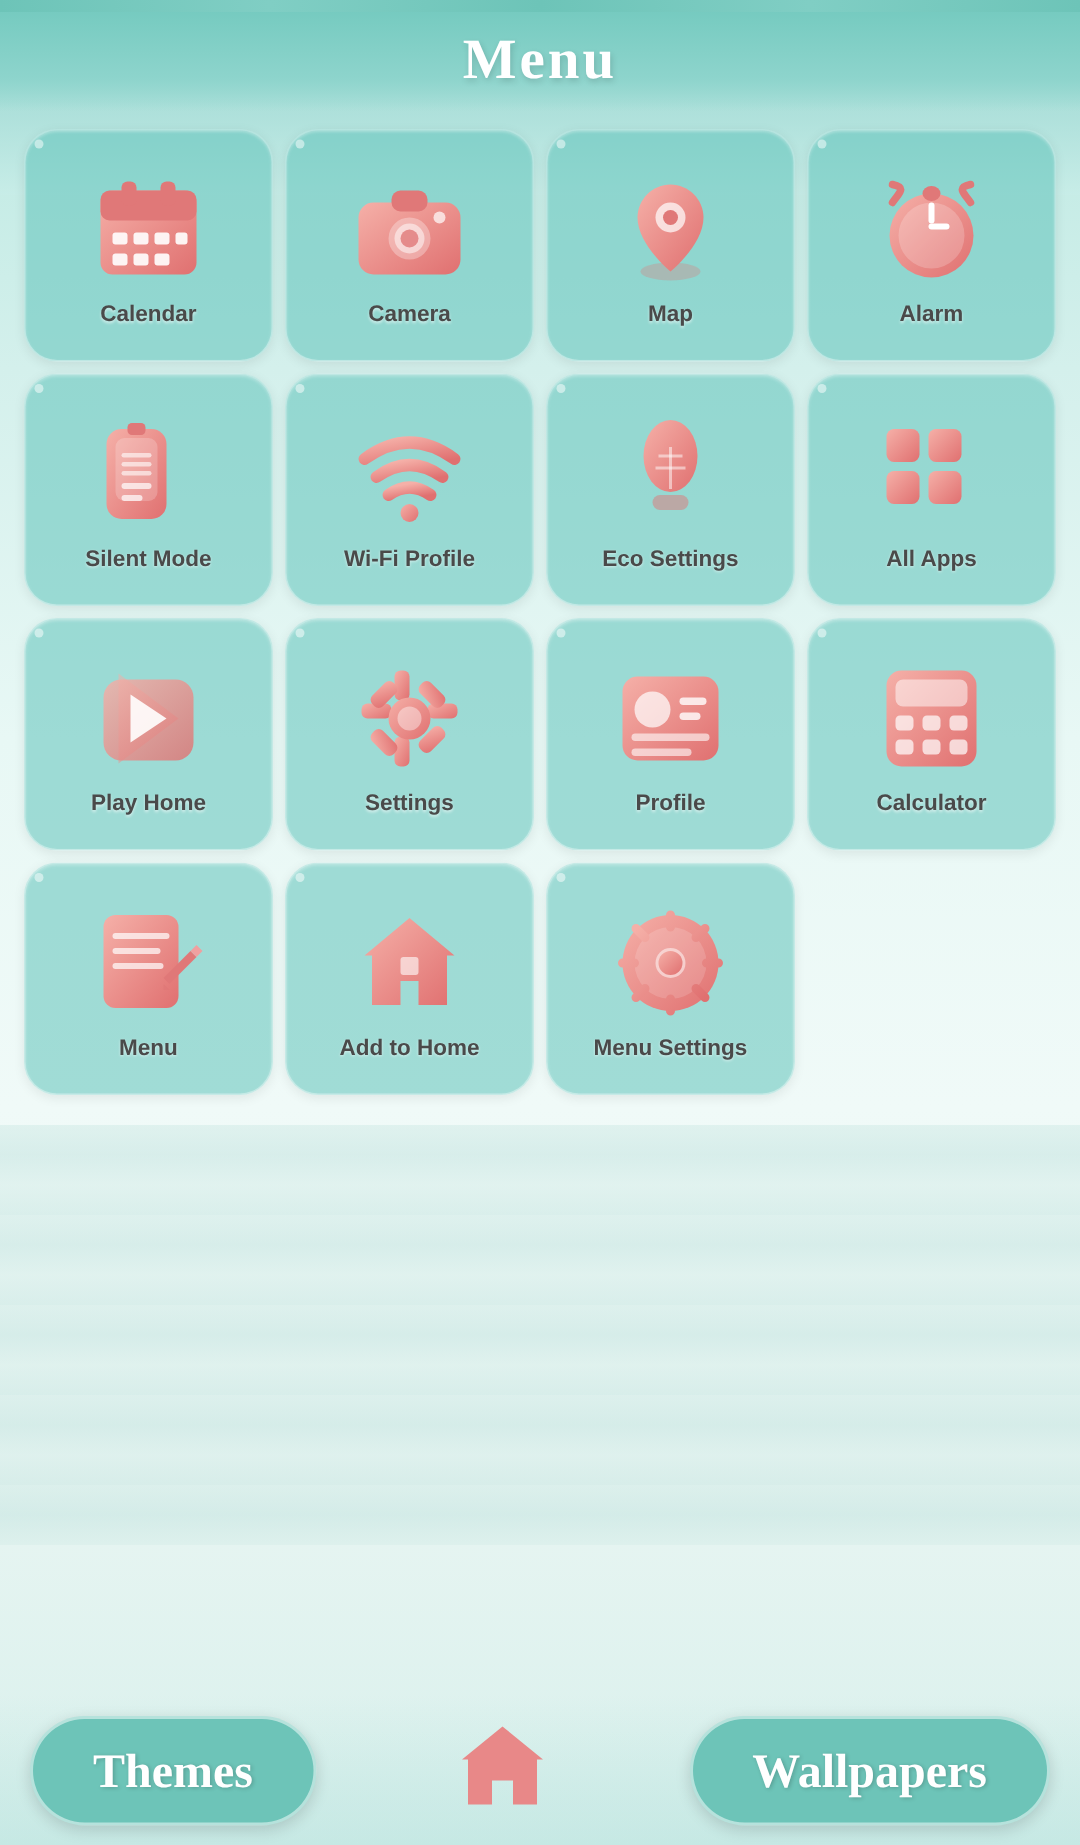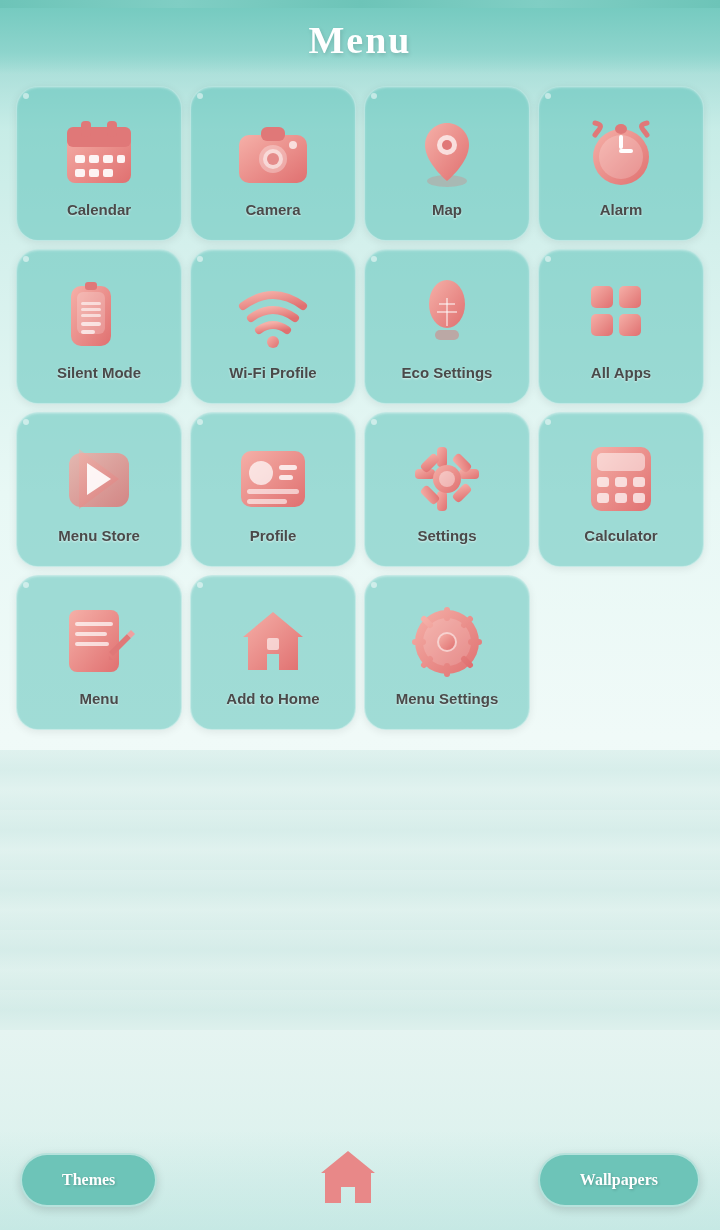--- a/index.html
+++ b/index.html
@@ -134,21 +134,21 @@
       border-radius: 40px;
       padding: 16px 40px;
       cursor: pointer;
       box-shadow: 0 3px 10px rgba(0,0,0,0.15);
       border: 2px solid rgba(255,255,255,0.5);
     }
 
     .bottom-btn-label {
       color: white;
       font-family: Georgia, serif;
-      font-size: 16px;
+      font-size: 32px;
       font-weight: bold;
       text-shadow: 1px 1px 3px rgba(0,0,0,0.2);
     }
 
     .bottom-center-icon {
       width: 70px;
       height: 70px;
     }
 
     .spacer-area {
@@ -281,53 +281,53 @@
     </svg>
     <span class="app-label">All Apps</span>
   </div>
 
   <div class="app-item">
     <svg class="app-icon" viewBox="0 0 80 80">
       <path d="M20 10 L20 70 L60 40 Z" fill="url(#pinkGrad2)" opacity="0.5"></path>
       <rect x="10" y="14" width="60" height="54" rx="12" fill="url(#pinkGrad2)" opacity="0.8"></rect>
       <path d="M28 24 L52 40 L28 56 Z" fill="white" opacity="0.9"></path>
     </svg>
-    <span class="app-label">Menu Store</span>
-  </div>
-
-  <div class="app-item">
-    <svg class="app-icon" viewBox="0 0 80 80">
-      <rect x="8" y="12" width="64" height="56" rx="10" fill="url(#pinkGrad2)"></rect>
-      <circle cx="28" cy="34" r="12" fill="white" opacity="0.7"></circle>
-      <rect x="46" y="26" width="18" height="5" rx="2.5" fill="white" opacity="0.8"></rect>
-      <rect x="46" y="36" width="14" height="5" rx="2.5" fill="white" opacity="0.8"></rect>
-      <rect x="14" y="50" width="52" height="5" rx="2.5" fill="white" opacity="0.6"></rect>
-      <rect x="14" y="60" width="40" height="5" rx="2.5" fill="white" opacity="0.6"></rect>
-    </svg>
-    <span class="app-label">Profile</span>
+    <span class="app-label">Play Home</span>
   </div>
 
   <div class="app-item">
     <svg class="app-icon" viewBox="0 0 80 80">
       <rect x="30" y="8" width="10" height="20" rx="4" fill="url(#pinkGrad2)"></rect>
       <rect x="30" y="52" width="10" height="20" rx="4" fill="url(#pinkGrad2)"></rect>
       <rect x="8" y="30" width="20" height="10" rx="4" fill="url(#pinkGrad2)"></rect>
       <rect x="52" y="30" width="20" height="10" rx="4" fill="url(#pinkGrad2)"></rect>
       <rect x="18" y="14" width="10" height="20" rx="4" fill="url(#pinkGrad2)" transform="rotate(45 23 24)"></rect>
       <rect x="50" y="44" width="10" height="20" rx="4" fill="url(#pinkGrad2)" transform="rotate(45 55 54)"></rect>
       <rect x="18" y="46" width="10" height="20" rx="4" fill="url(#pinkGrad2)" transform="rotate(-45 23 56)"></rect>
       <rect x="50" y="14" width="10" height="20" rx="4" fill="url(#pinkGrad2)" transform="rotate(-45 55 24)"></rect>
       <circle cx="40" cy="40" r="14" fill="url(#pinkGrad2)"></circle>
       <circle cx="40" cy="40" r="8" fill="white" opacity="0.4"></circle>
     </svg>
     <span class="app-label">Settings</span>
   </div>
 
   <div class="app-item">
     <svg class="app-icon" viewBox="0 0 80 80">
+      <rect x="8" y="12" width="64" height="56" rx="10" fill="url(#pinkGrad2)"></rect>
+      <circle cx="28" cy="34" r="12" fill="white" opacity="0.7"></circle>
+      <rect x="46" y="26" width="18" height="5" rx="2.5" fill="white" opacity="0.8"></rect>
+      <rect x="46" y="36" width="14" height="5" rx="2.5" fill="white" opacity="0.8"></rect>
+      <rect x="14" y="50" width="52" height="5" rx="2.5" fill="white" opacity="0.6"></rect>
+      <rect x="14" y="60" width="40" height="5" rx="2.5" fill="white" opacity="0.6"></rect>
+    </svg>
+    <span class="app-label">Profile</span>
+  </div>
+
+  <div class="app-item">
+    <svg class="app-icon" viewBox="0 0 80 80">
       <rect x="10" y="8" width="60" height="64" rx="10" fill="url(#pinkGrad2)"></rect>
       <rect x="16" y="14" width="48" height="18" rx="5" fill="white" opacity="0.5"></rect>
       <rect x="16" y="38" width="12" height="10" rx="3" fill="white" opacity="0.7"></rect>
       <rect x="34" y="38" width="12" height="10" rx="3" fill="white" opacity="0.7"></rect>
       <rect x="52" y="38" width="12" height="10" rx="3" fill="white" opacity="0.7"></rect>
       <rect x="16" y="54" width="12" height="10" rx="3" fill="white" opacity="0.7"></rect>
       <rect x="34" y="54" width="12" height="10" rx="3" fill="white" opacity="0.7"></rect>
       <rect x="52" y="54" width="12" height="10" rx="3" fill="white" opacity="0.7"></rect>
     </svg>
     <span class="app-label">Calculator</span>

